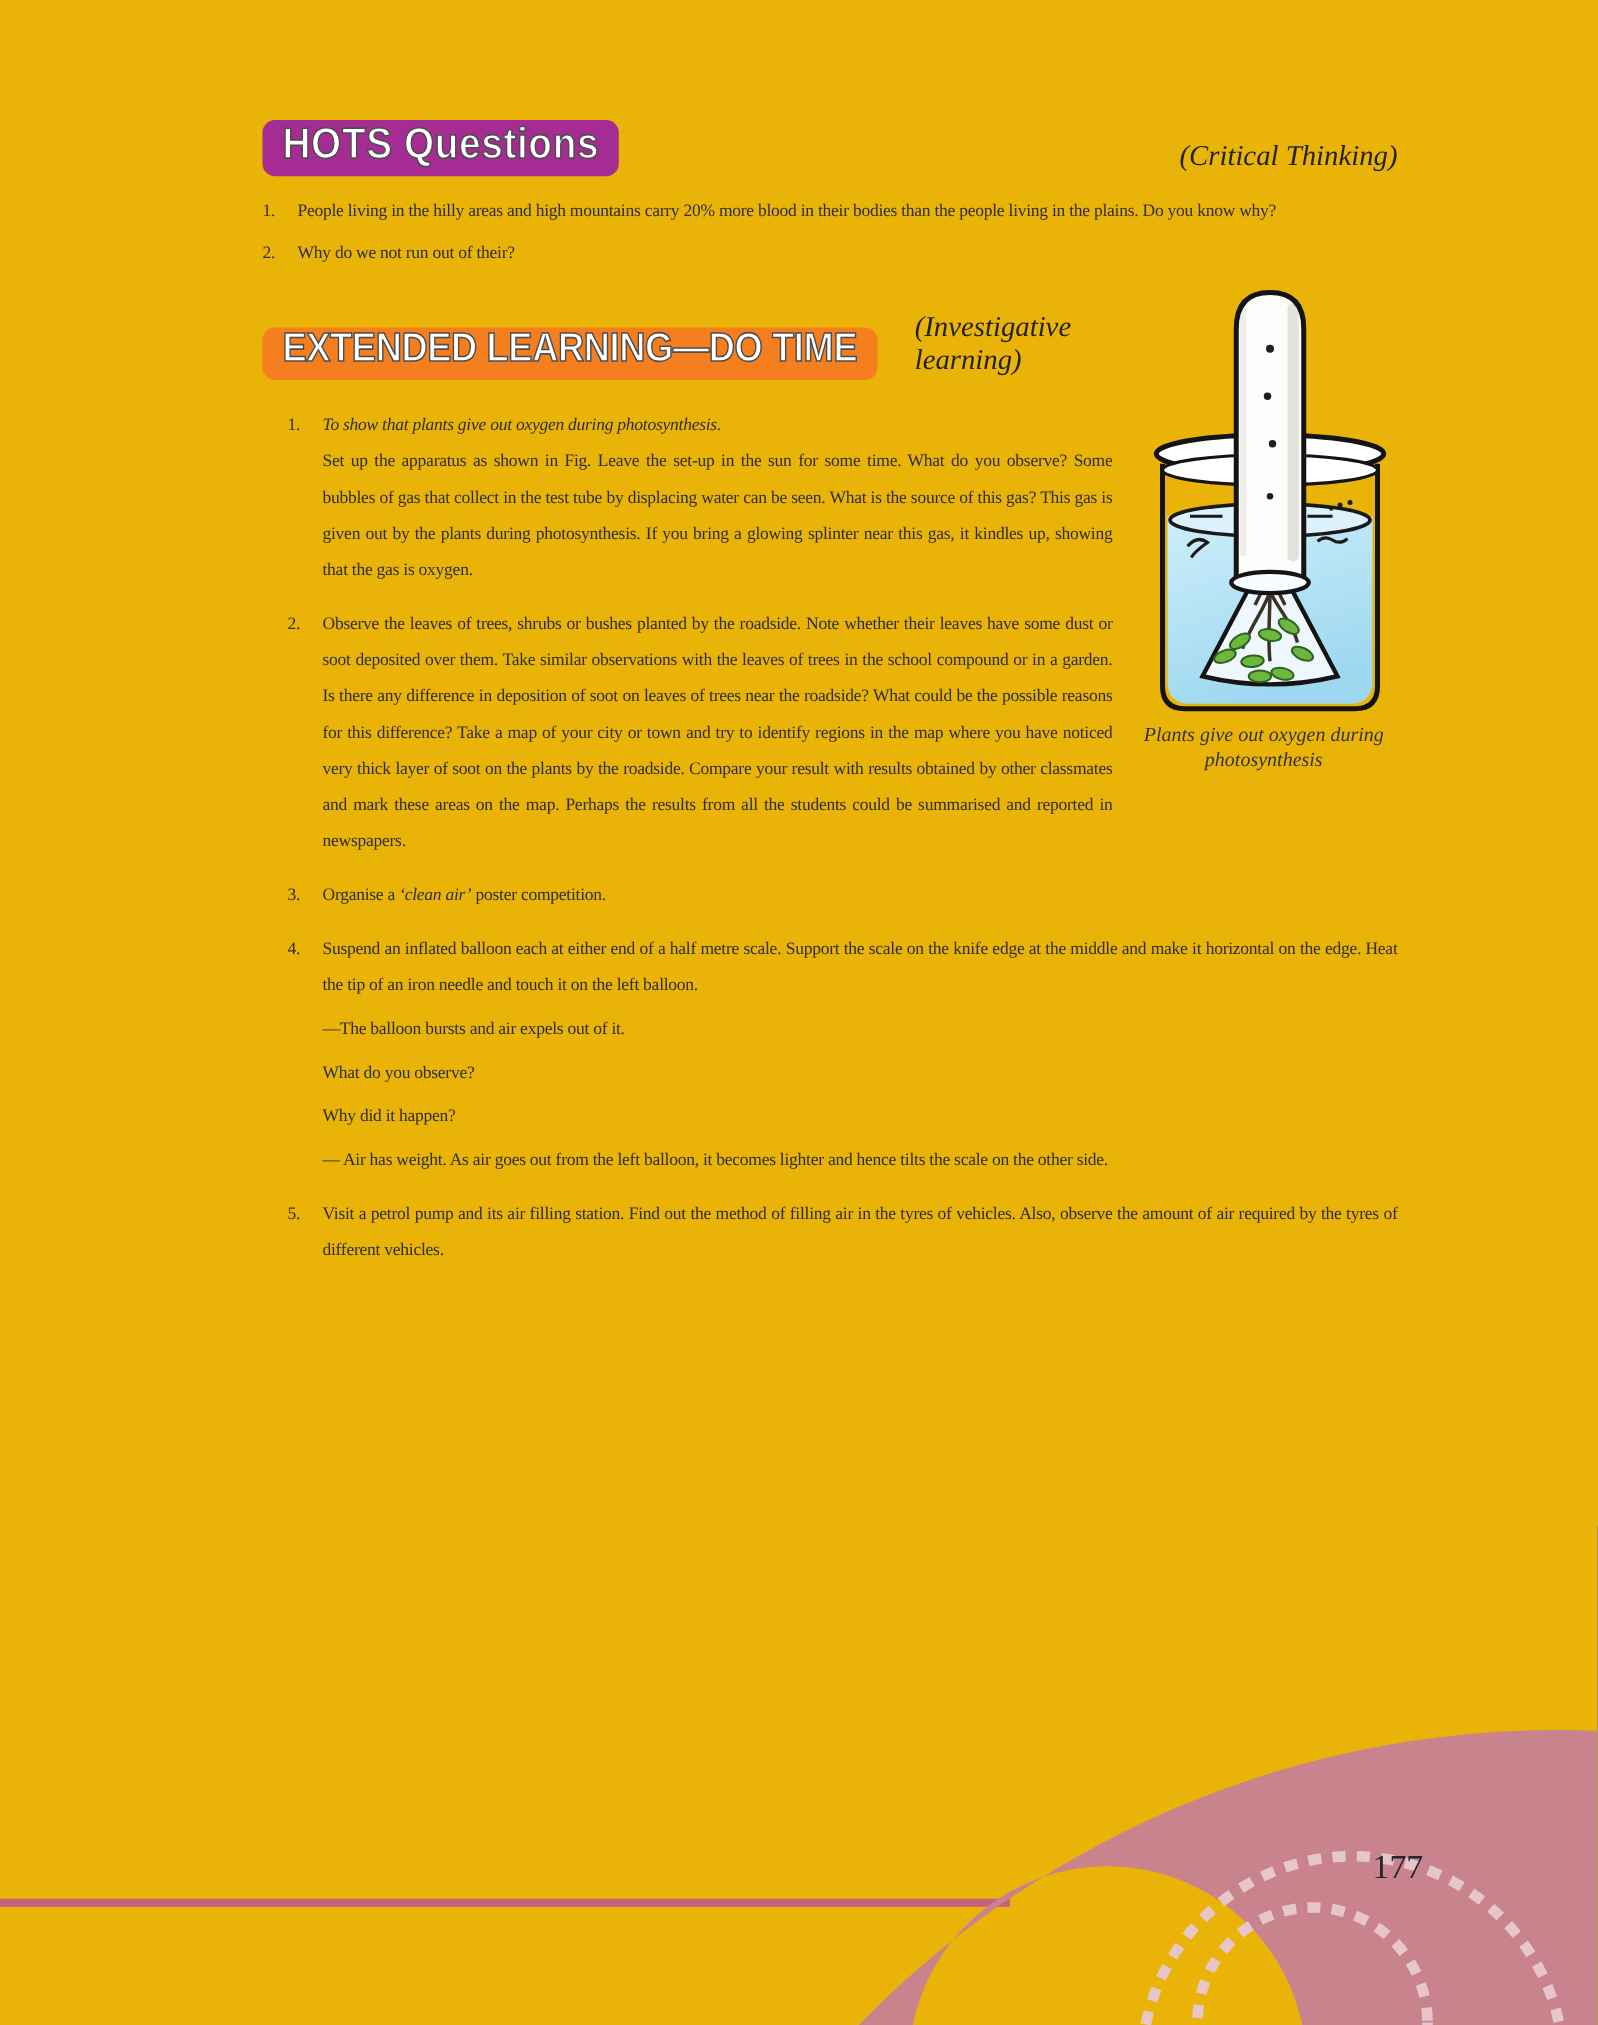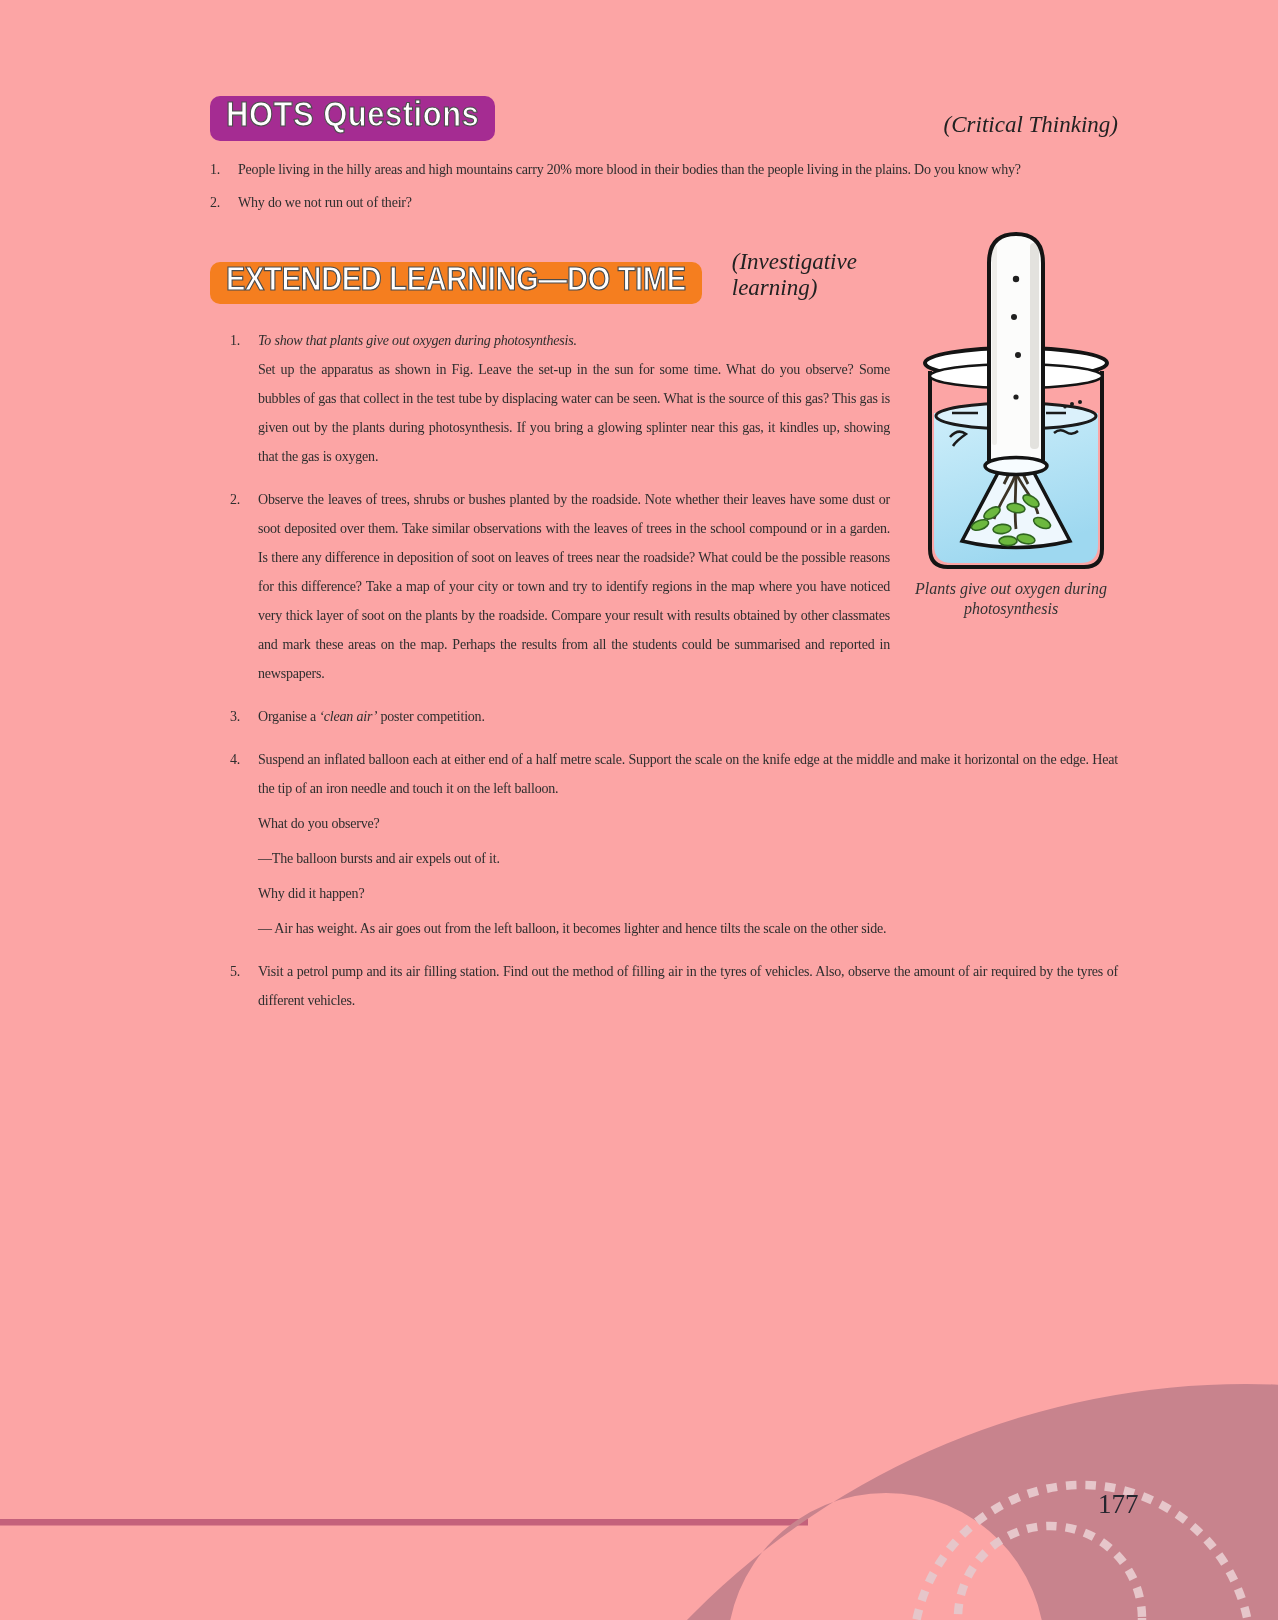--- a/index.html
+++ b/index.html
@@ -1,17 +1,17 @@
 <!DOCTYPE html>
 <html><head>
 <meta charset="utf-8">
 <style>
   html,body{margin:0;padding:0;background:#888;}
   .page{
-    position:relative; width:1278px; height:1620px; background:#fca5a5;
+    position:relative; width:1278px; height:1620px; background:#eab308;
     font-family:"Liberation Serif",serif; color:#2e2e2e; overflow:hidden;
     margin:0 auto;
   }
   .content{position:absolute; left:210px; top:96px; width:908px;}
 
   
   .badge-row{display:flex; justify-content:space-between; align-items:flex-end;}
   .badge-row2{display:flex; align-items:flex-end; margin-bottom:22px;}
   .badge{display:inline-block; border-radius:10px; padding:3px 16px 6px;}
   .badge-text{
@@ -47,21 +47,21 @@
   .figure svg{display:block;}
   .figure figcaption{
     width:230px; margin:4px 0 0 -8px; text-align:center;
     font-style:italic; font-size:16px; line-height:1.25; color:#333;
   }
 
   
   .footer-deco{position:absolute; left:0; bottom:0; width:1278px; height:250px;}
   .footer-deco svg{position:absolute; left:0; top:0;}
   .page-number{
-    position:absolute; left:1098px; top:119px;
+    position:absolute; left:1098px; top:108px;
     font-family:"Liberation Serif",serif; font-size:27px; color:#26262f;
   }
 </style>
 </head>
 <body>
 
 <div class="page">
   <div class="content">
 
     <section>
@@ -160,22 +160,22 @@
         <div class="item">
           <span class="num">2.</span><span>Observe the leaves of trees, shrubs or bushes planted by the roadside. Note whether their leaves have some dust or soot deposited over them. Take similar observations with the leaves of trees in the school compound or in a garden. Is there any difference in deposition of soot on leaves of trees near the roadside? What could be the possible reasons for this difference? Take a map of your city or town and try to identify regions in the map where you have noticed very thick layer of soot on the plants by the roadside. Compare your result with results obtained by other classmates and mark these areas on the map. Perhaps the results from all the students could be summarised and reported in newspapers.</span>
         </div>
 
         <div class="item">
           <span class="num">3.</span><span>Organise a </span><span class="quote-italic">‘clean air’</span><span> poster competition.</span>
         </div>
 
         <div class="item">
           <span class="num">4.</span><span>Suspend an inflated balloon each at either end of a half metre scale. Support the scale on the knife edge at the middle and make it horizontal on the edge. Heat the tip of an iron needle and touch it on the left balloon.</span>
+          <p class="subline">—The balloon bursts and air expels out of it.</p>
           <p class="subline">What do you observe?</p>
-          <p class="subline">—The balloon bursts and air expels out of it.</p>
           <p class="subline">Why did it happen?</p>
           <p class="subline">— Air has weight. As air goes out from the left balloon, it becomes lighter and hence tilts the scale on the other side.</p>
         </div>
 
         <div class="item">
           <span class="num">5.</span><span>Visit a petrol pump and its air filling station. Find out the method of filling air in the tyres of vehicles. Also, observe the amount of air required by the tyres of different vehicles.</span>
         </div>
       </div>
     </section>
   </div>

